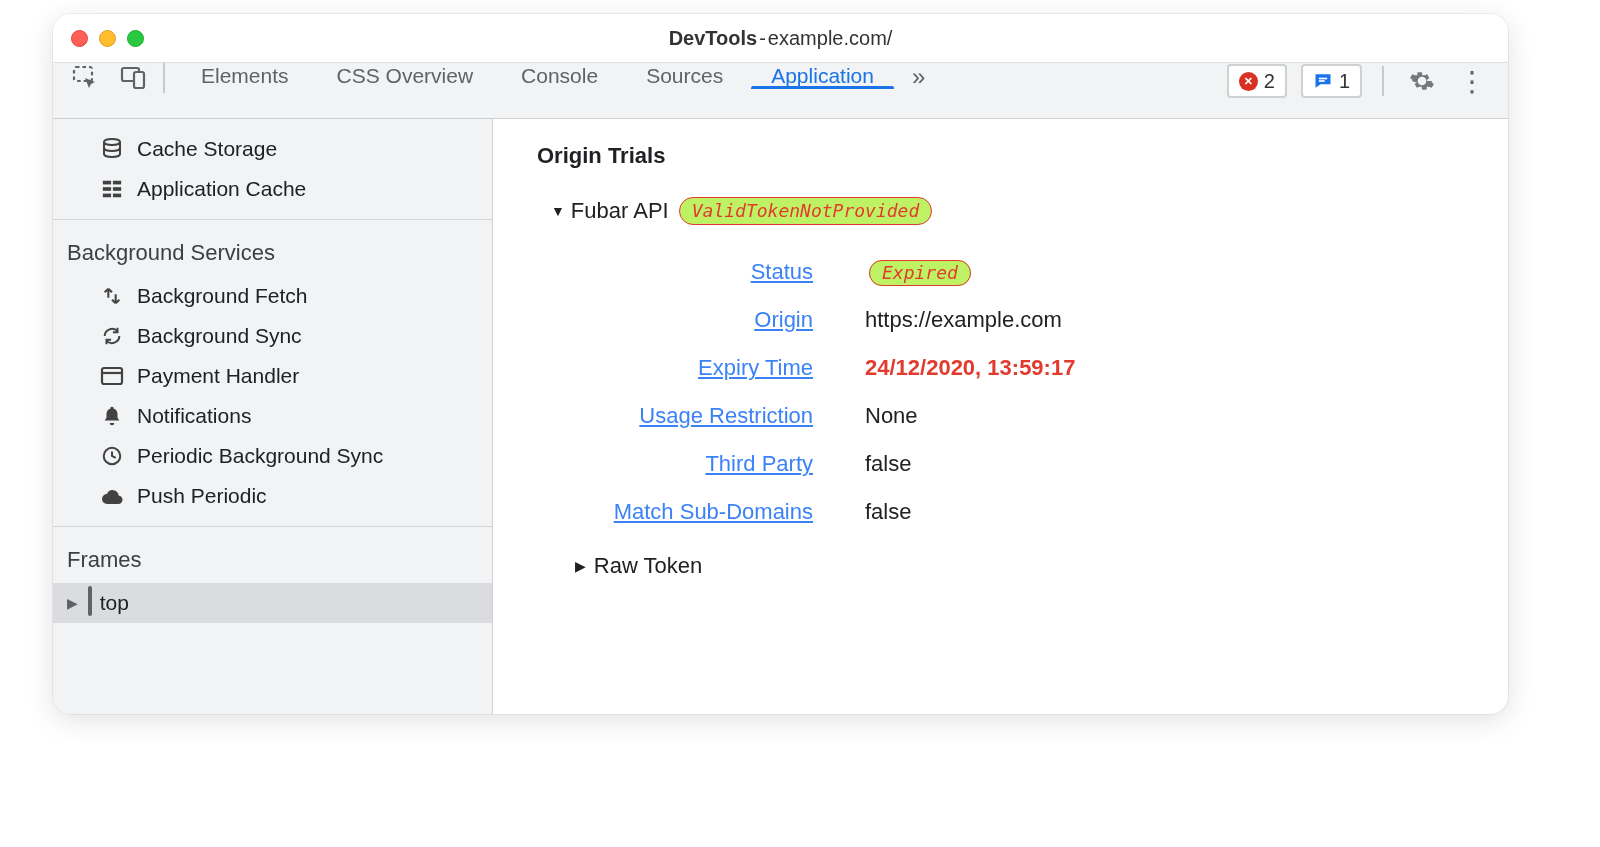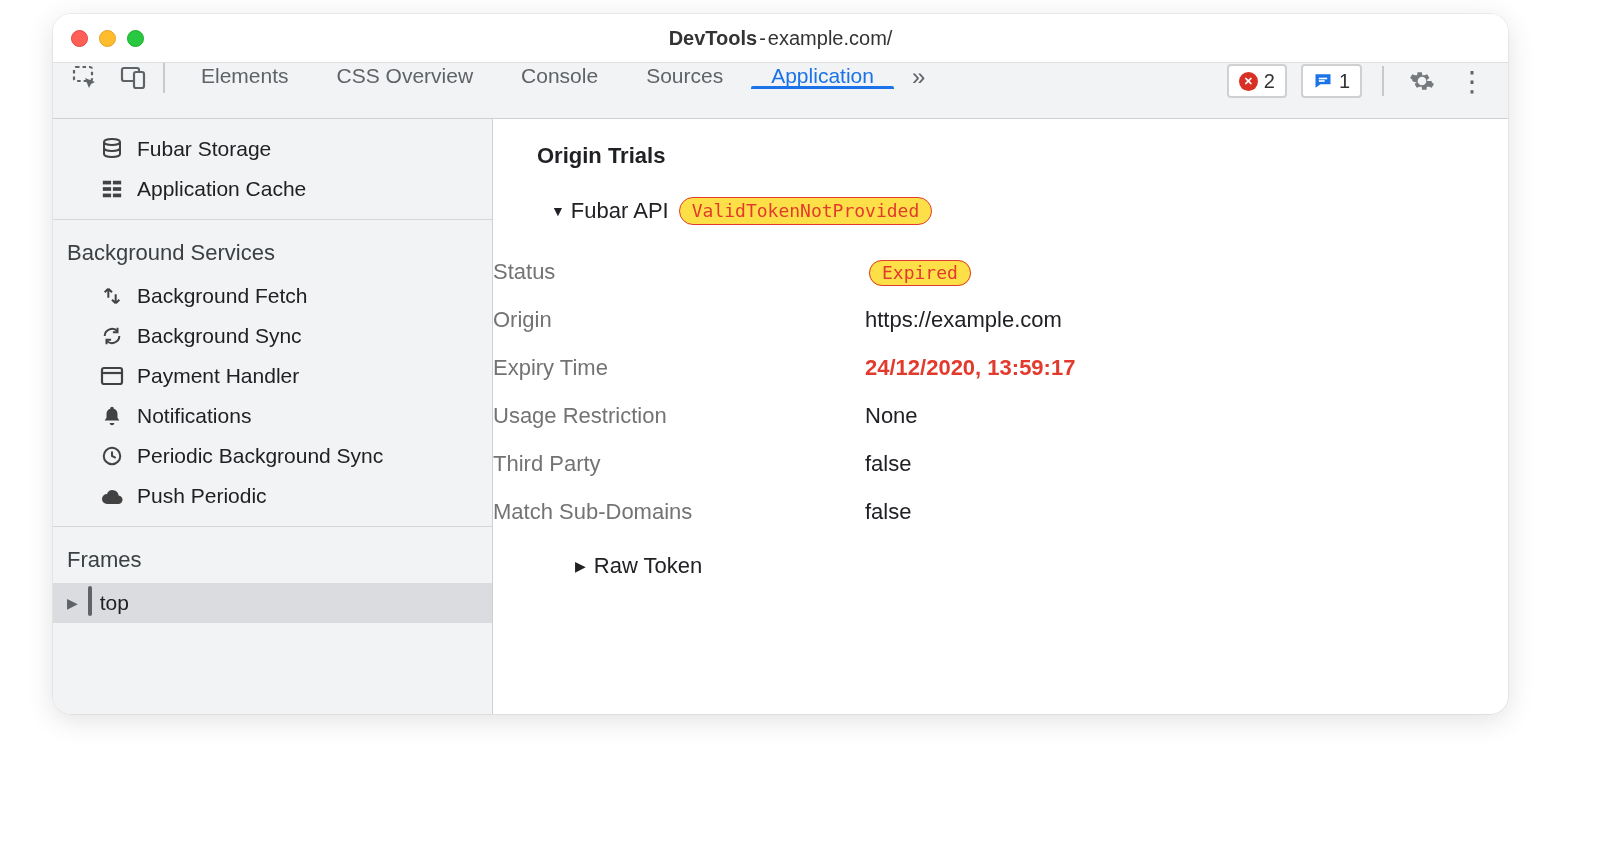--- a/index.html
+++ b/index.html
@@ -128,30 +128,31 @@
   
   .main-inner { padding: 0 0 22px 0; }
   .section-title { font-weight:700; font-size:22px; padding: 6px 0 28px 44px; }
   .trial-row { display:flex; align-items:center; gap:6px; padding-left:58px; }
   .disclose { font-size:14px; color:#202124; }
   .trial-name { font-size:22px; color:#202124; }
   .pill {
     border:1.5px solid #e23b2e; color:#e23b2e;
     border-radius:999px; padding:1px 12px 2px 12px;
     font-family: ui-monospace, Menlo, Consolas, monospace; font-size:18px;
-    background:#fde047; margin-left:4px;
+    background:#bef264; margin-left:4px;
     line-height:1.3;
+    font-style:italic;
   }
   .kv {
     display:grid;
     grid-template-columns: 320px 28px auto;
     row-gap: 22px;
     padding-top:34px;
   }
-  .kv .label { font-size:22px; color:#737373; }
+  .kv .label { text-align:right; font-size:22px; color:#3b82f6;text-decoration:underline; }
   .kv .gap {}
   .kv .value { font-size:22px; color:#202124;margin-left:24px; }
   .kv .value.red { color:#e23b2e; font-weight:700; }
   .raw-row { display:flex; align-items:center; gap:8px; padding:28px 0 0 82px; cursor:pointer; }
 
   svg { display:block; }
 </style>
 </head>
 <body>
 
@@ -235,21 +236,21 @@
     <div class="sidebar">
       <div class="side-group" style="padding-top:10px;">
         <div class="side-item">
           <span class="ico">
             <svg width="24" height="24" viewBox="0 0 24 24">
                 <ellipse cx="12" cy="5" rx="8" ry="3" fill="none" stroke="#424242" stroke-width="2"></ellipse>
                 <path d="M4 5v6c0 1.7 3.6 3 8 3s8-1.3 8-3V5" fill="none" stroke="#424242" stroke-width="2"></path>
                 <path d="M4 11v6c0 1.7 3.6 3 8 3s8-1.3 8-3v-6" fill="none" stroke="#424242" stroke-width="2"></path>
               </svg>
           </span>
-          <span>Fubar Storage</span>
+          <span>Cache Storage</span>
         </div>
         <div class="side-item">
           <span class="ico">
             <svg width="22" height="22" viewBox="0 0 24 24" fill="#424242">
                 <rect x="2" y="3" width="9" height="4"></rect>
                 <rect x="13" y="3" width="9" height="4"></rect>
                 <rect x="2" y="10" width="9" height="4"></rect>
                 <rect x="13" y="10" width="9" height="4"></rect>
                 <rect x="2" y="17" width="9" height="4"></rect>
                 <rect x="13" y="17" width="9" height="4"></rect>

